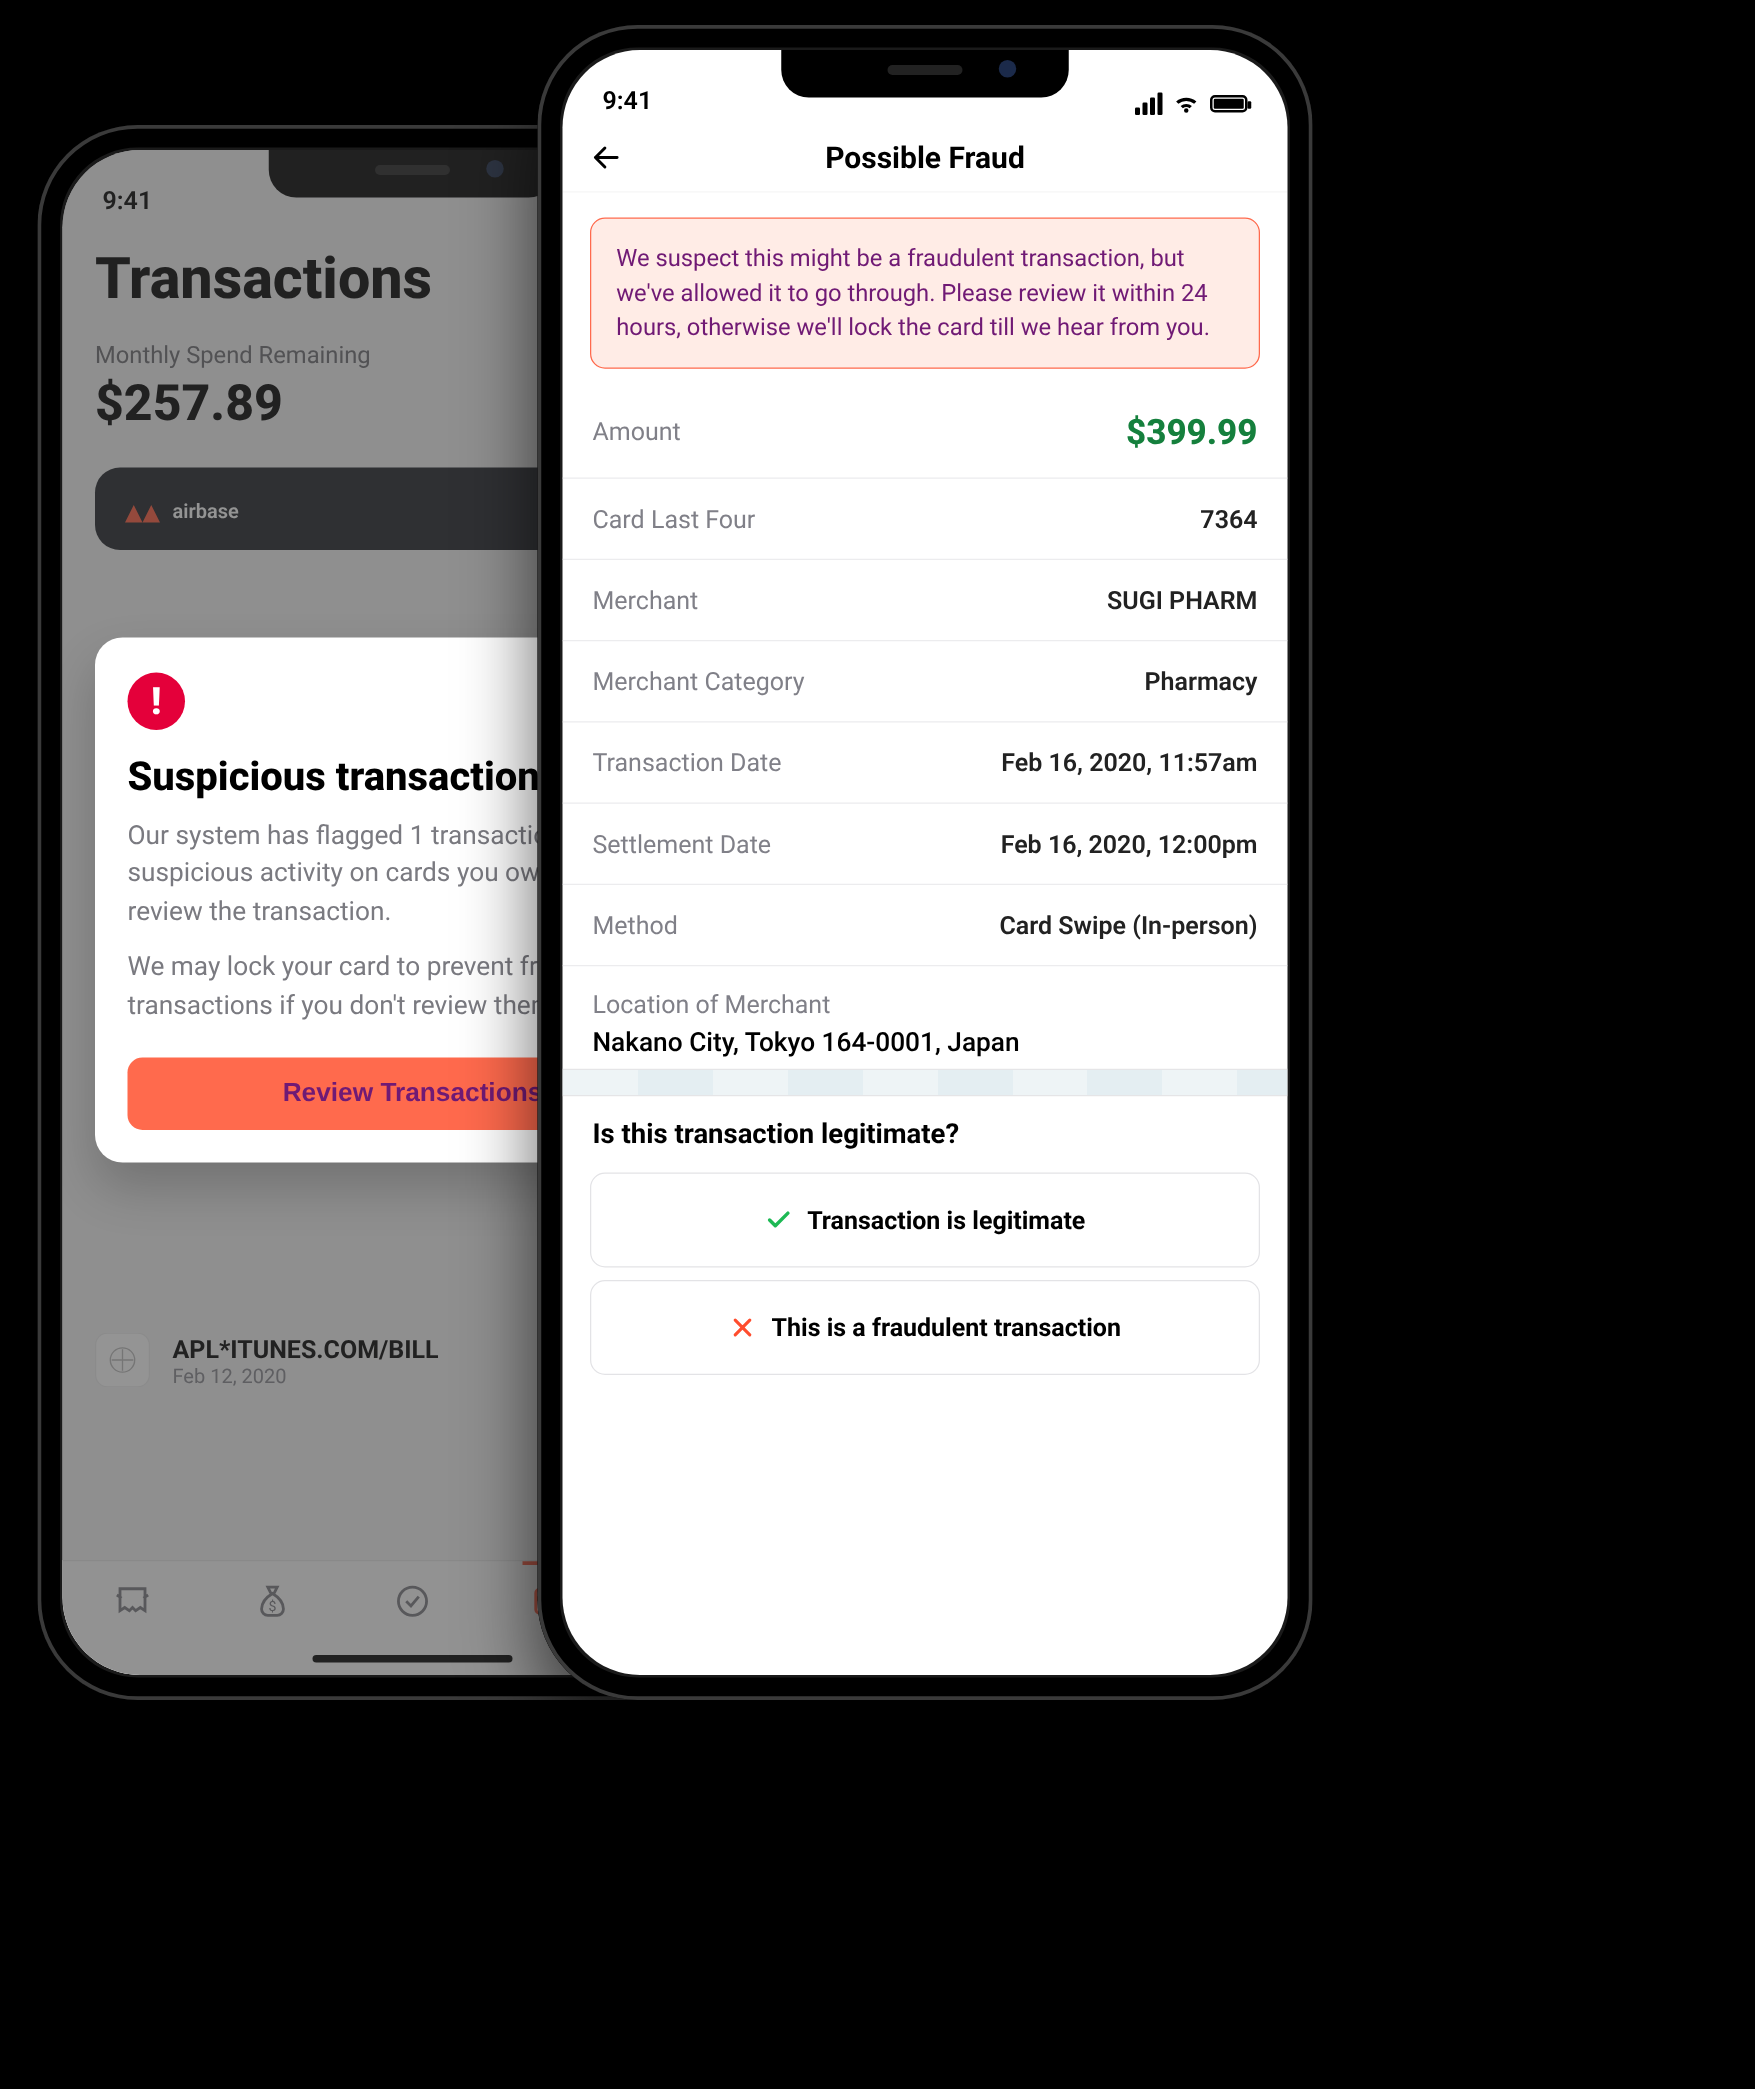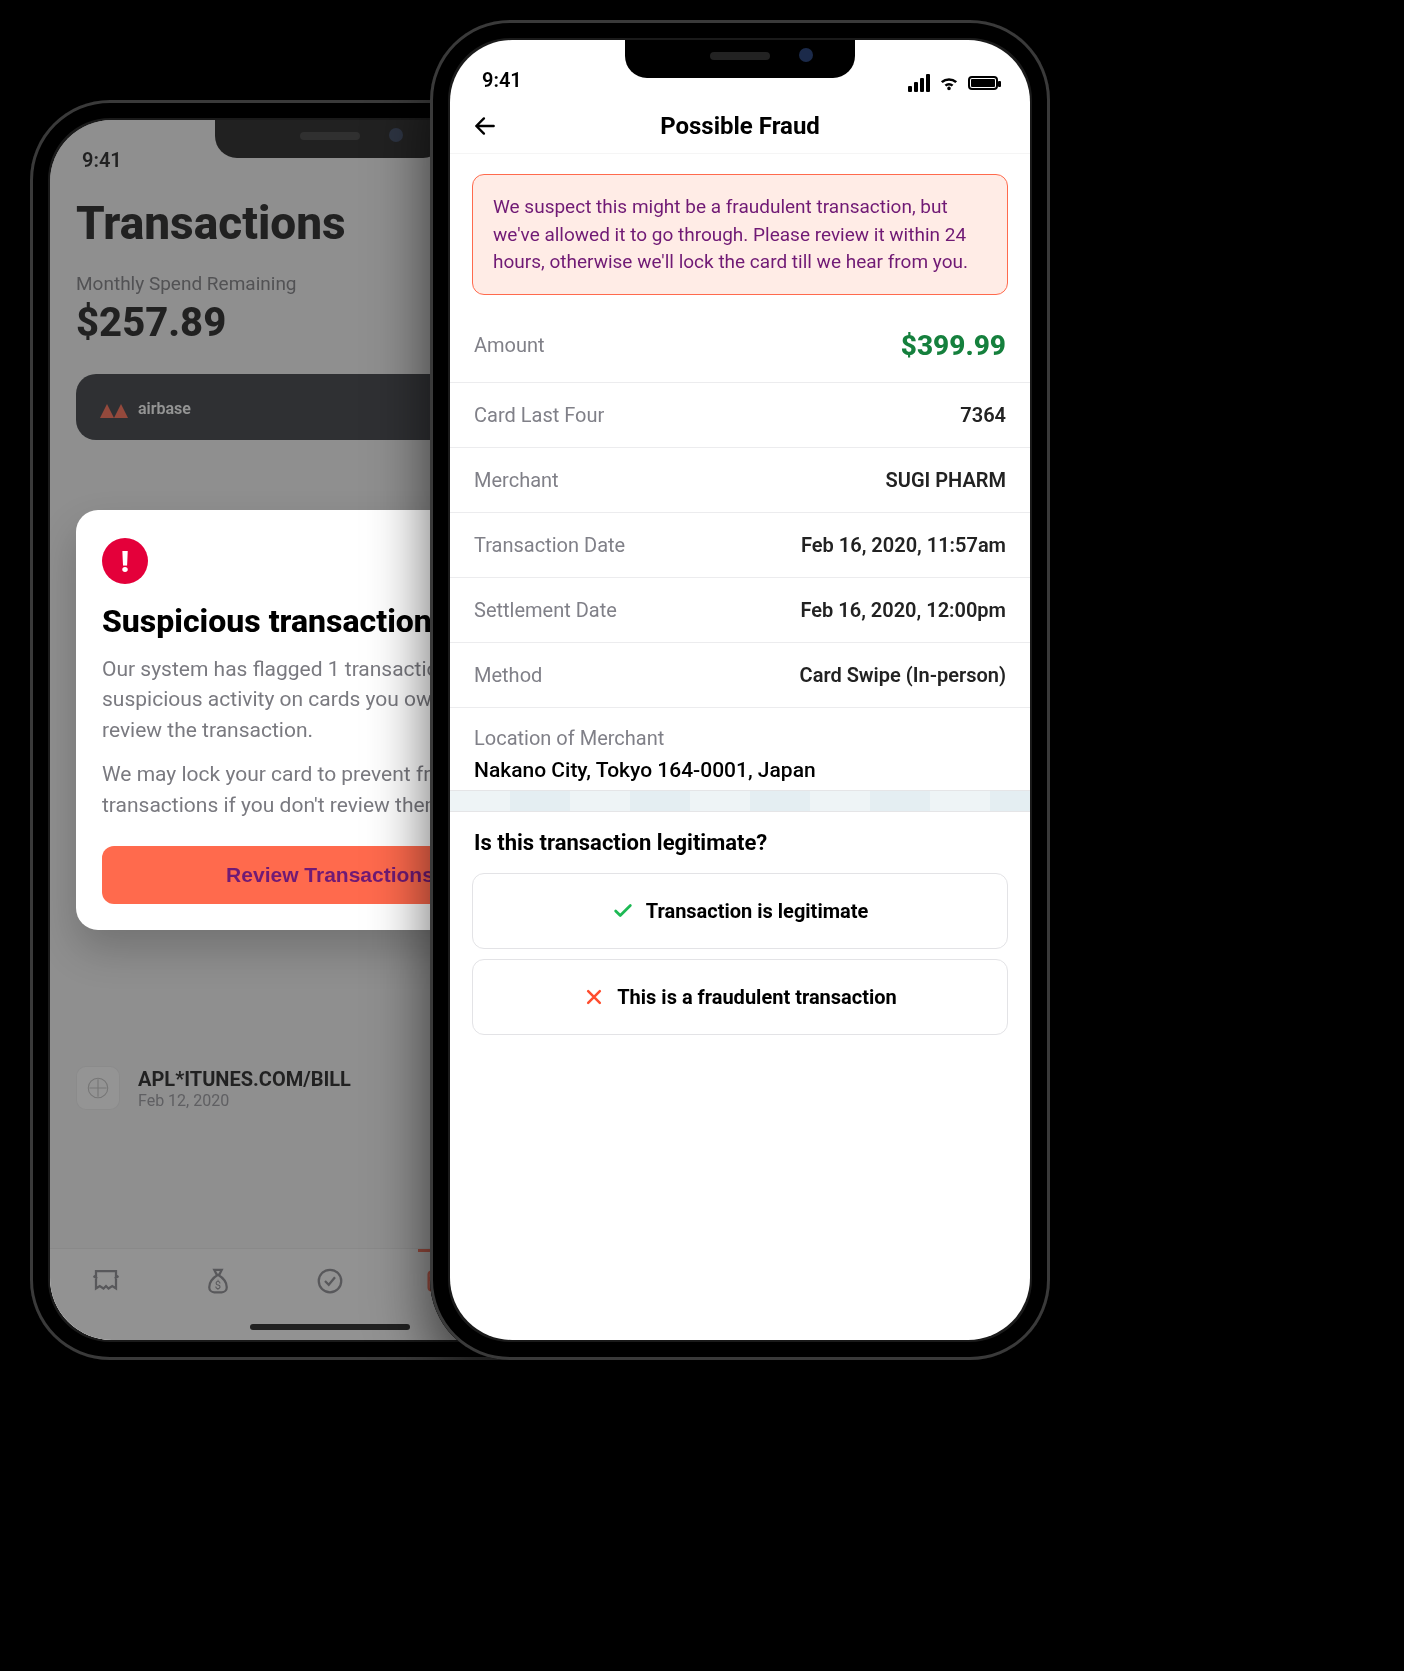--- a/index.html
+++ b/index.html
@@ -320,20 +320,24 @@
       </div>
       <div class="detail-row">
         <span class="k">Card Last Four</span>
         <span class="v">7364</span>
       </div>
       <div class="detail-row">
         <span class="k">Merchant</span>
         <span class="v">SUGI PHARM</span>
       </div>
       <div class="detail-row">
+        <span class="k">Merchant Category</span>
+        <span class="v">Pharmacy</span>
+      </div>
+      <div class="detail-row">
         <span class="k">Transaction Date</span>
         <span class="v">Feb 16, 2020, 11:57am</span>
       </div>
       <div class="detail-row">
         <span class="k">Settlement Date</span>
         <span class="v">Feb 16, 2020, 12:00pm</span>
       </div>
       <div class="detail-row">
         <span class="k">Method</span>
         <span class="v">Card Swipe (In-person)</span>

